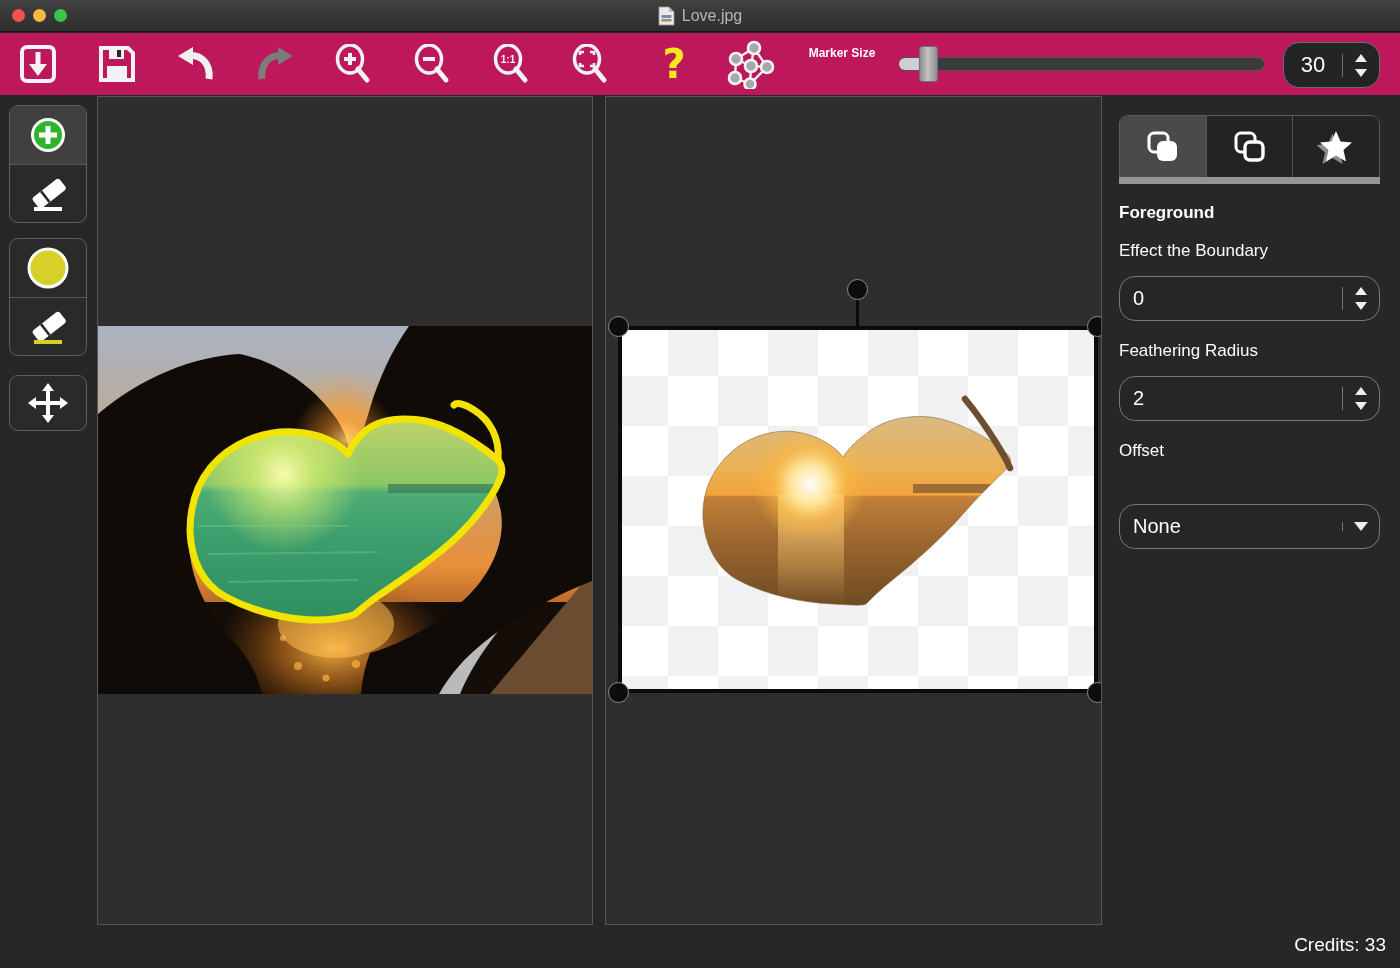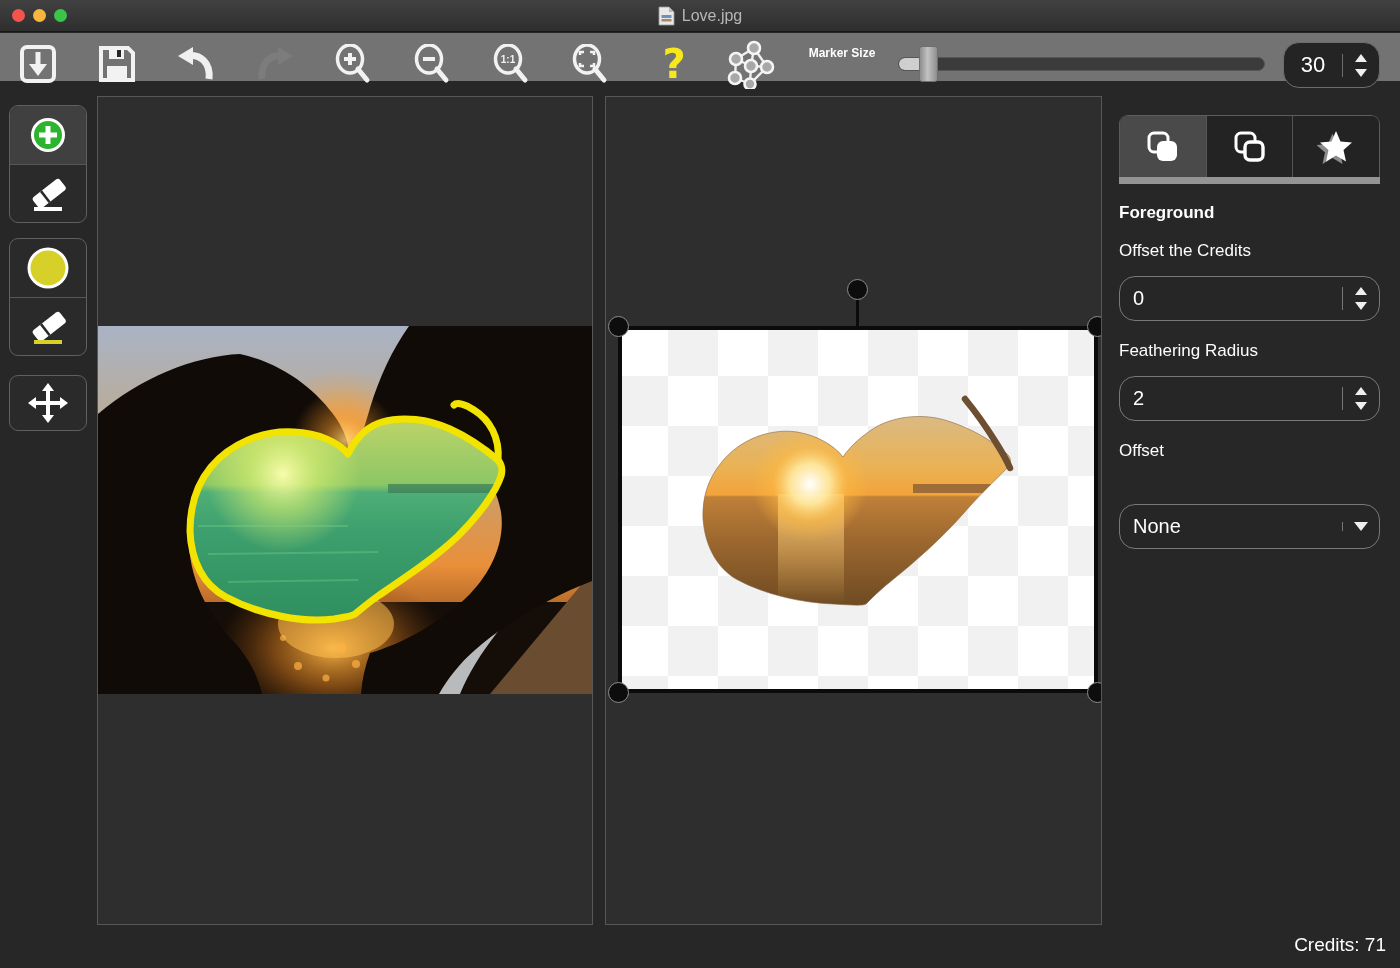--- a/index.html
+++ b/index.html
@@ -11,21 +11,21 @@
   .titlebar { position:absolute; left:0; top:0; width:1400px; height:32px;
     background:linear-gradient(#414141,#2e2e2e); border-bottom:1px solid #171717;
     display:flex; justify-content:center; }
   .traffic { position:absolute; left:12px; top:9px; display:flex; gap:8px; }
   .tl { width:13px; height:13px; border-radius:50%; }
   .tl.red{ background:#f4544d; } .tl.yel{ background:#f6b73e; } .tl.grn{ background:#39c648; }
   .title-wrap{ display:flex; align-items:center; gap:7px; }
   .win-title { color:#b6b6b6; font-size:16px; }
 
   
-  .toolbar { position:absolute; left:0; top:33px; width:1400px; height:48px; background:#737373; }
+  .toolbar { position:absolute; left:0; top:33px; width:1400px; height:62px; background:#be185d; }
   .tb-btn { position:absolute; top:41px; width:56px; height:44px; display:flex;
     align-items:center; justify-content:center; top:9px; }
   .help-q { font-size:40px; font-weight:bold; color:#f6e81c; line-height:40px;
     font-family:"DejaVu Sans","Liberation Sans",sans-serif; }
   .marker-label { position:absolute; left:798px; top:9px; width:88px; height:46px;
     color:#fff; font-size:12px; font-weight:bold; text-align:center; line-height:23px; }
   .slider { position:absolute; left:898px; top:24px; width:367px; height:14px; }
   .slider-track { position:absolute; left:0; top:0; width:367px; height:14px;
     background:#3b3b3b; border:1px solid #565656; border-radius:7px; }
   .slider-fill { position:absolute; left:1px; top:1px; width:32px; height:12px;
@@ -442,21 +442,21 @@
       <svg width="38" height="36" viewBox="0 0 38 36">
         <path d="M17,3 L21.5,13.5 L33,14.5 L24.5,22 L27,33.5 L17,27.5 L7,33.5 L9.5,22 L1,14.5 L12.5,13.5 Z" fill="#8c8c8c" transform="translate(-1.5,1.5)"></path>
         <path d="M19,2 L23.5,12.5 L35,13.5 L26.5,21 L29,32.5 L19,26.5 L9,32.5 L11.5,21 L3,13.5 L14.5,12.5 Z" fill="#ffffff"></path>
       </svg>
     </div>
   </div>
   <div class="tab-underline"></div>
 
   <div class="sb-label sb-title" style="top:203px">Foreground</div>
 
-  <div class="sb-label" style="top:241px">Offset the Credits</div>
+  <div class="sb-label" style="top:241px">Effect the Boundary</div>
   <div class="spinbox sb-spin" style="top:276px">
     <div class="spin-val">0</div>
     <div class="spin-stepper">
       <div class="tri-up"></div>
       <div class="tri-dn"></div>
     </div>
   </div>
 
   <div class="sb-label" style="top:341px">Feathering Radius</div>
   <div class="spinbox sb-spin" style="top:376px">
@@ -469,15 +469,15 @@
 
   <div class="sb-label" style="top:441px">Offset</div>
   <div class="spinbox sb-spin" style="top:504px">
     <div class="spin-val">None</div>
     <div class="spin-stepper">
       <div class="drop-arrow"></div>
     </div>
   </div>
 
 
-  <div class="credits">Credits: 71</div>
+  <div class="credits">Credits: 33</div>
 
 </div>
 
 </body></html>

